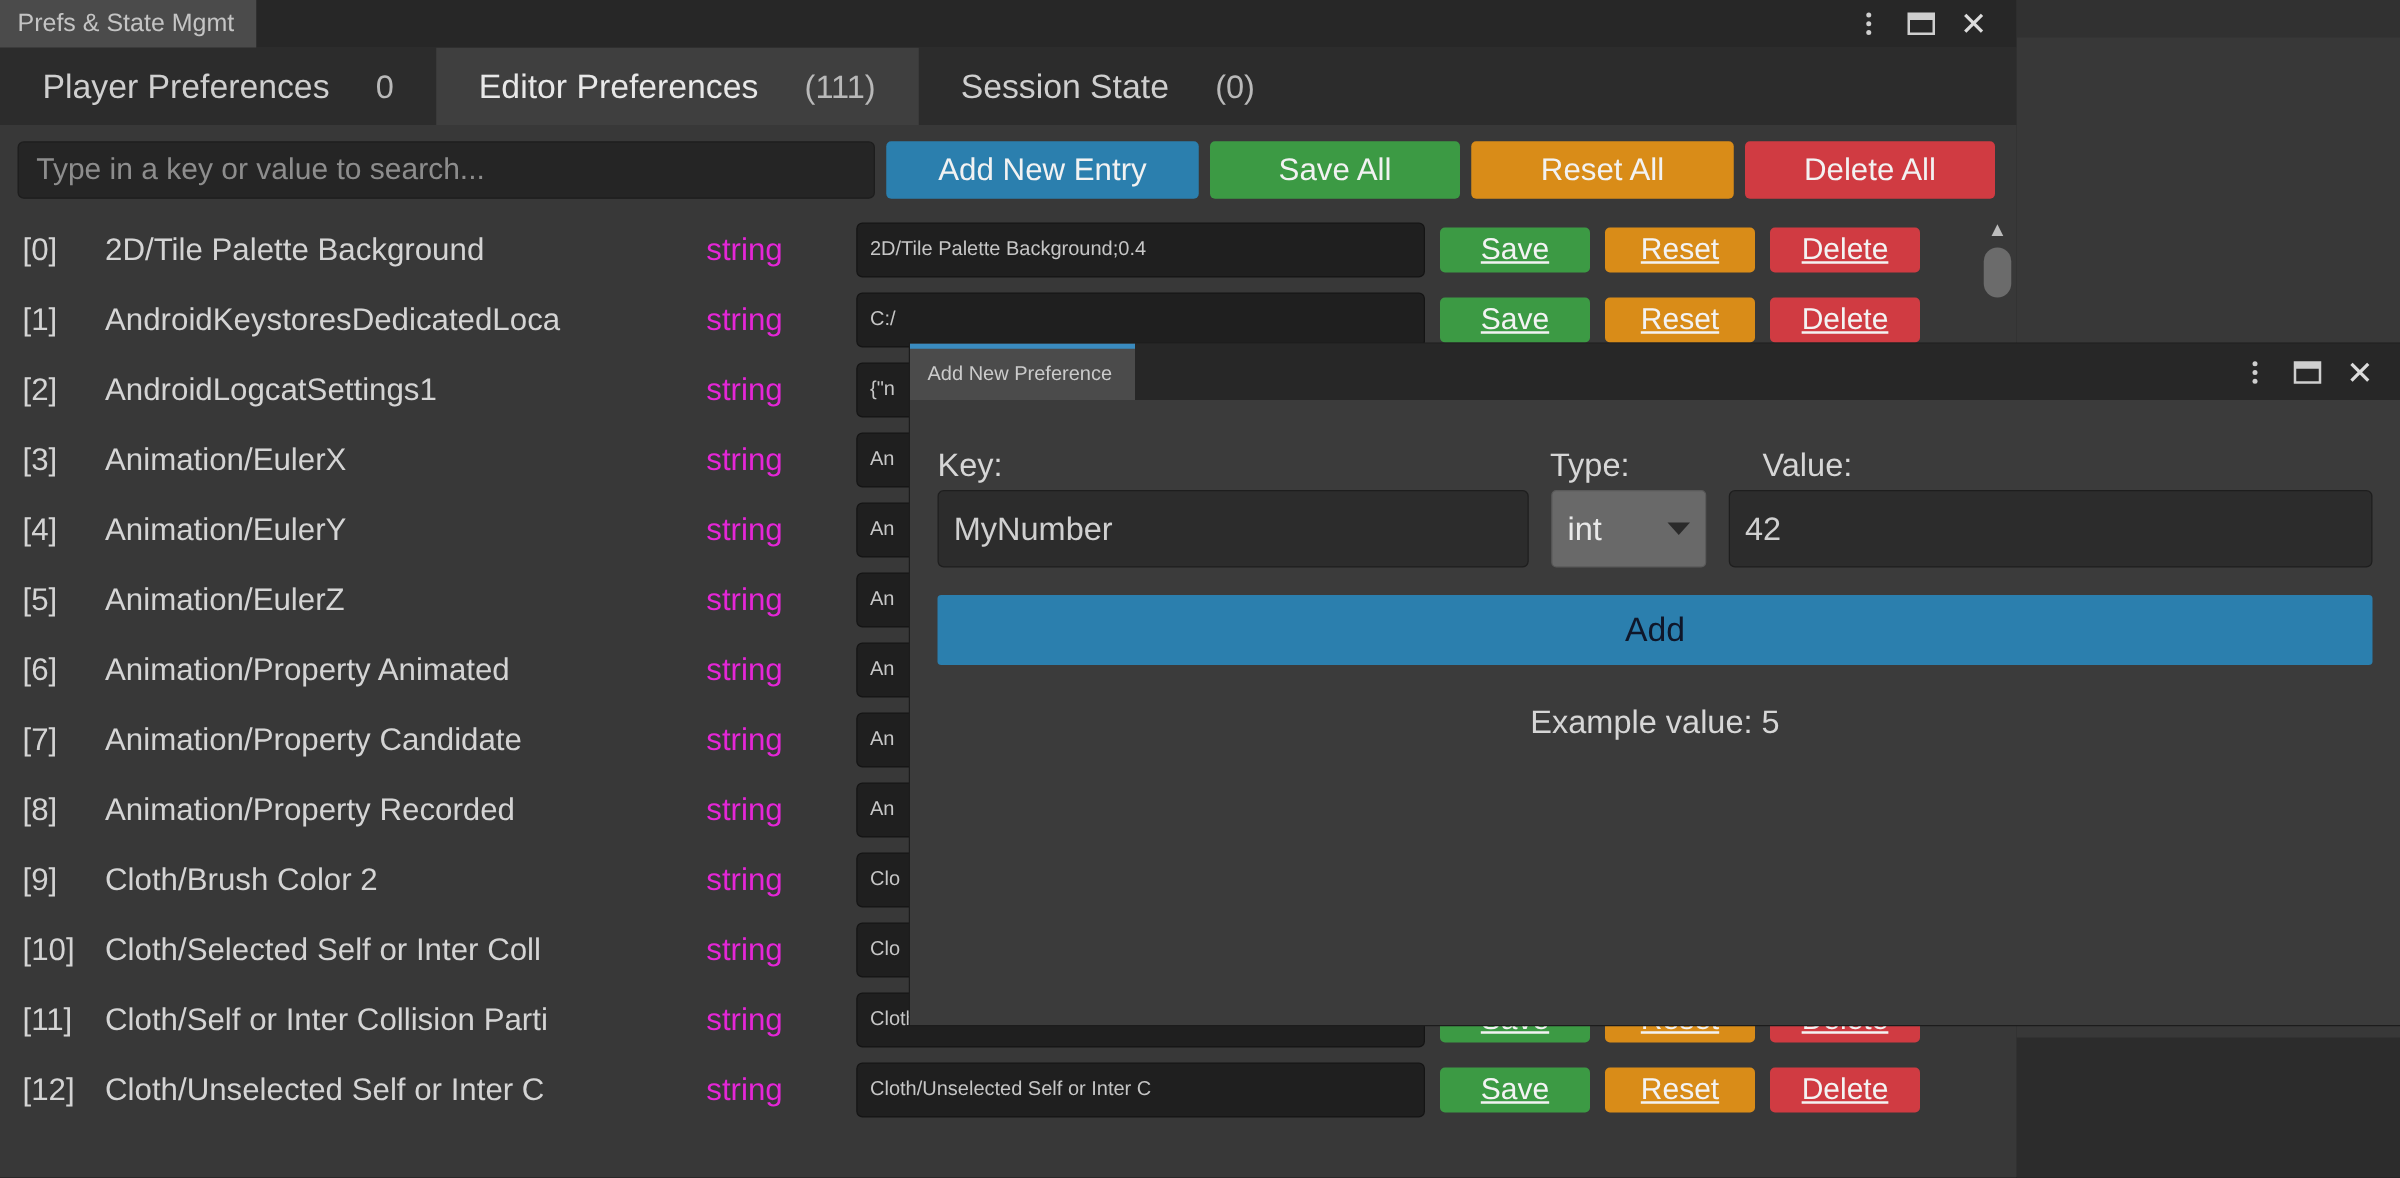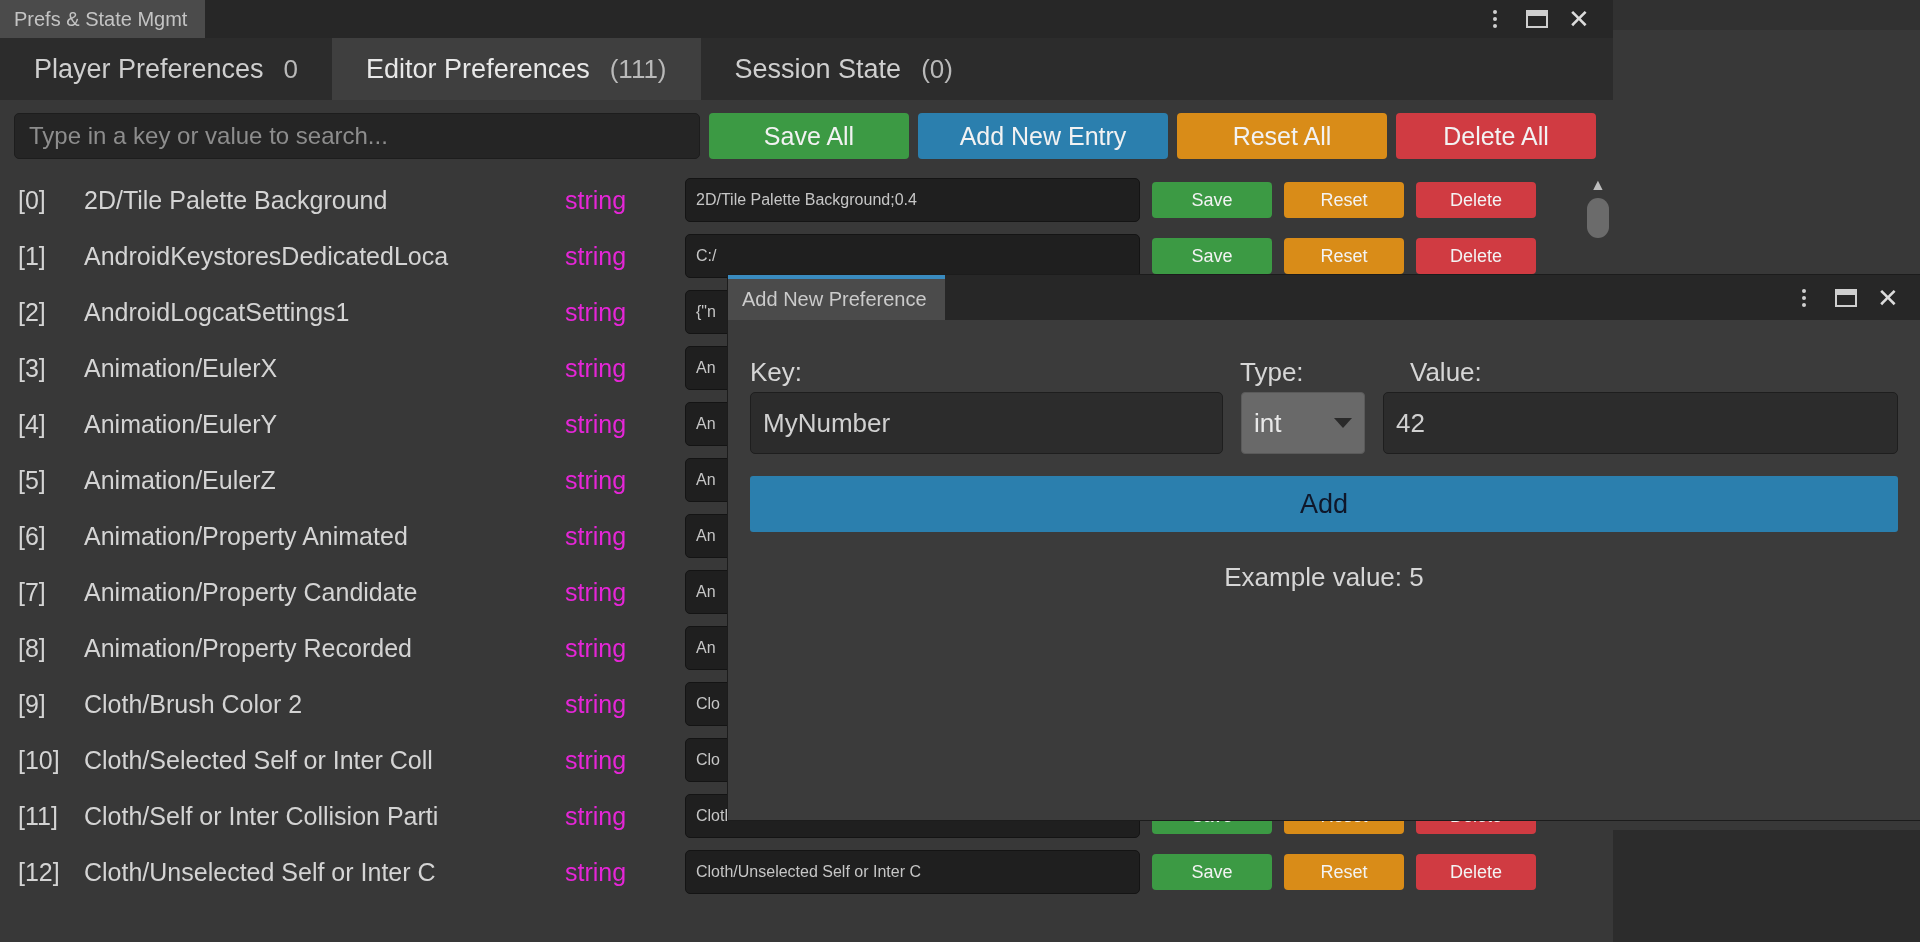--- a/index.html
+++ b/index.html
@@ -50,21 +50,21 @@
   .maxbox { width: 22px; height: 18px; border: 2px solid #cfcfcf; border-top-width: 6px; }
   .xglyph { font-size: 26px; line-height: 1; color: #dcdcdc; font-weight: 300; }
 
   
   .tabbar {
     height: 62px; flex: 0 0 62px;
     background: #2c2c2c;
     display: flex; align-items: stretch;
   }
   .maintab {
-    display: flex; align-items: center; gap: 20px;
+    display: flex; align-items: center; gap: 37px;
     padding: 0 34px;
     color: #cfcfcf; font-size: 27px;
     cursor: pointer;
     white-space: nowrap;
   }
   .maintab.active { background: #3f3f3f; color: #e8e8e8; }
   .maintab .cnt { color: #b9b9b9; font-size: 26px; }
 
   
   .toolbar {
@@ -128,24 +128,24 @@
     border: 1px solid #141414; border-radius: 5px;
     color: #c6c6c6; font-size: 16px;
     display: flex; align-items: center;
     padding: 0 10px;
     overflow: hidden; white-space: nowrap;
     margin-right: 12px;
   }
   .rbtn {
     height: 36px; min-width: 120px;
     border: none; border-radius: 4px;
-    color: #f3f3f3; font-size: 18px;
+    color: #f3f3f3; font-size: 24px;
     font-family: "Liberation Sans", sans-serif;
     cursor: pointer; margin-right: 12px;
-    display: flex; align-items: center; justify-content: center;
+    display: flex; align-items: center; justify-content: center; text-decoration: underline;
   }
   .rbtn.green  { background: #3c9a44; }
   .rbtn.orange { background: #d98c18; }
   .rbtn.red    { background: #d03b42; }
 
   
   .scrollbar {
     position: absolute; right: 4px; top: 2px; bottom: 0;
     width: 22px;
   }
@@ -186,21 +186,21 @@
     display: flex; flex-direction: column;
   }
   .dlg-titlebar {
     height: 45px; flex: 0 0 45px;
     background: #272727;
     display: flex; align-items: stretch;
     position: relative;
   }
   .dlg-tab {
     background: #4b4b4b; color: #cbcbcb;
-    font-size: 20px;
+    font-size: 16px;
     display: flex; align-items: center;
     padding: 0 18px 0 14px;
     border-top: 4px solid #3a8bbf;
     white-space: nowrap;
     text-align: center;
   }
   .dlg-ctrls { margin-left: auto; display: flex; align-items: center; gap: 6px; padding-right: 14px; }
 
   .dlg-body { flex: 1 1 auto; padding: 20px 22px 0 22px; }
   .dlg-labels {
@@ -294,22 +294,22 @@
         <span class="cnt">(111)</span>
       </div>
       <div class="maintab">
         <span>Session State</span>
         <span class="cnt">(0)</span>
       </div>
     </div>
 
     <div class="toolbar">
       <input class="search-input" type="text" placeholder="Type in a key or value to search..." style="">
+      <button class="tbtn blue">Add New Entry</button>
       <button class="tbtn green">Save All</button>
-      <button class="tbtn blue">Add New Entry</button>
       <button class="tbtn orange">Reset All</button>
       <button class="tbtn red">Delete All</button>
     </div>
 
     <div class="listwrap">
       <div class="list" id="pref-list">
           <div class="row">
             <span class="row-idx">[0]</span>
             <span class="row-key">2D/Tile Palette Background</span>
             <span class="row-type">string</span>

